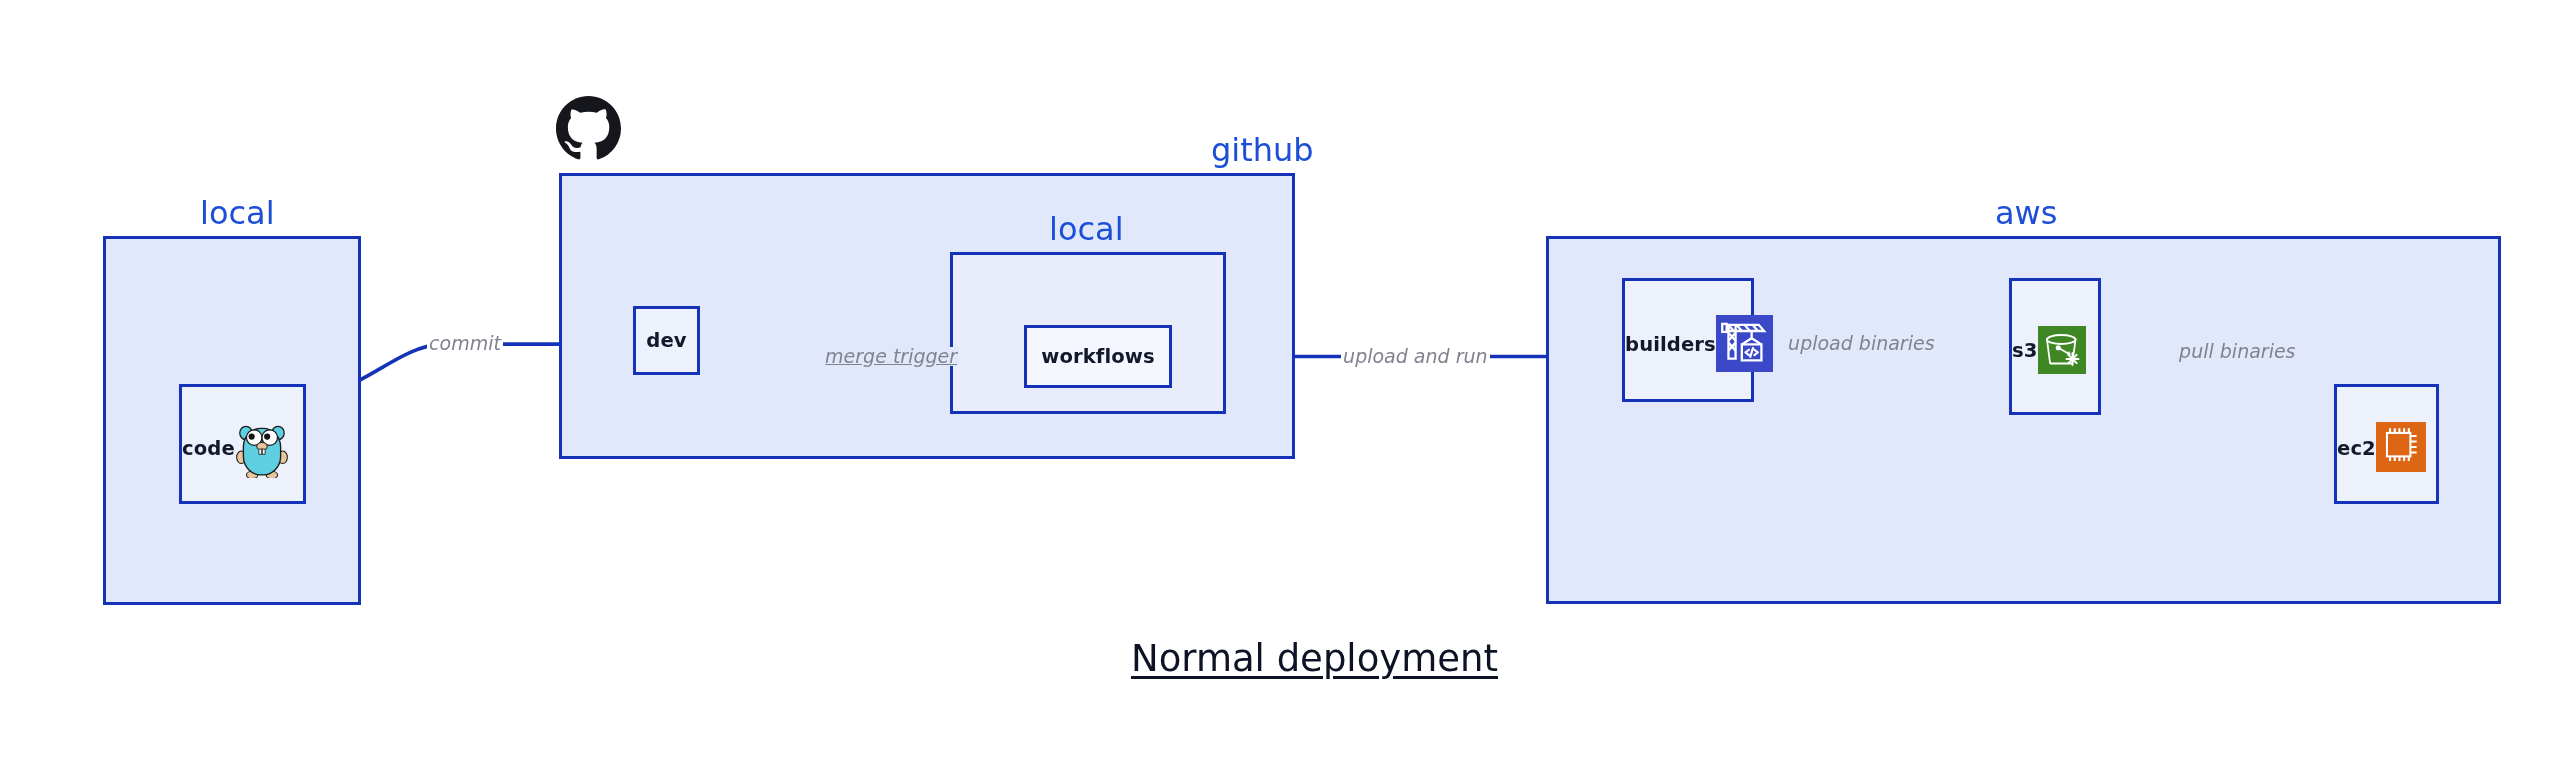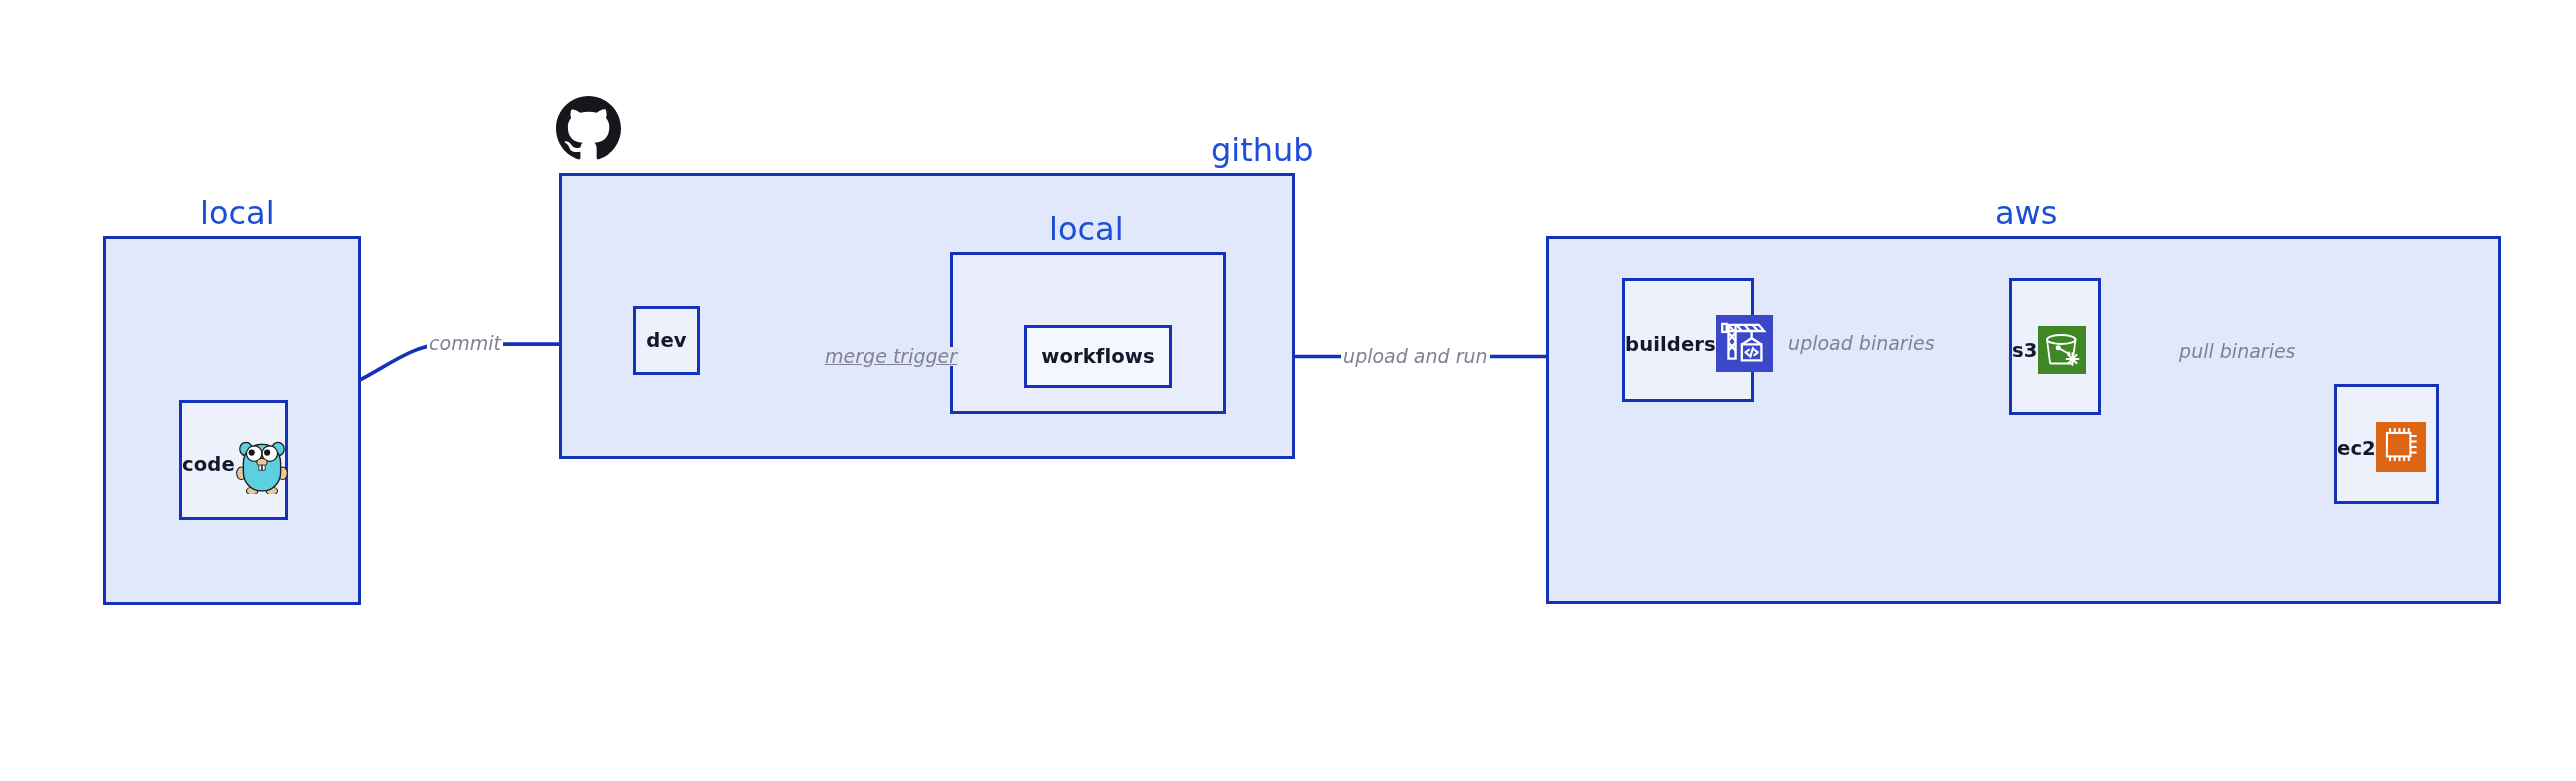--- a/index.html
+++ b/index.html
@@ -48,21 +48,21 @@
     <path d="M 2235 692 L 3110 692" fill="none" stroke="#1433b8" stroke-width="7" marker-end="url(#arrow)"></path>
 
     <path d="M 3404 668 L 3862 668" fill="none" stroke="#1433b8" stroke-width="7" marker-end="url(#arrow)"></path>
 
     <path d="M 4082 660 C 4200 690 4250 690 4300 710 C 4390 745 4450 790 4500 818" fill="none" stroke="#1433b8" stroke-width="7" marker-end="url(#arrow)"></path>
   </svg>
 
   <div class="group" style="left:103px;top:236px;width:258px;height:369px;"></div>
   <div class="group-label" style="left:200px;top:197px;">local</div>
 
-  <div class="node" style="left:179px;top:400px;width:109px;height:120px;">
+  <div class="node" style="left:179px;top:384px;width:127px;height:120px;">
     <div class="node-label" style="margin-top:9.3px;">code</div>
     <div class="node-icon" style="margin-top:7.2px;">
       <svg width="54" height="60" viewBox="0 0 104 116" xmlns="http://www.w3.org/2000/svg">
 
         <ellipse cx="21" cy="29" rx="12" ry="13" fill="#5ecfe0" stroke="#1b1b1b" stroke-width="2.4"></ellipse>
         <ellipse cx="83" cy="29" rx="12" ry="13" fill="#5ecfe0" stroke="#1b1b1b" stroke-width="2.4"></ellipse>
 
         <ellipse cx="12" cy="76" rx="9" ry="12" fill="#e9c79a" stroke="#1b1b1b" stroke-width="2"></ellipse>
         <ellipse cx="92" cy="76" rx="9" ry="12" fill="#e9c79a" stroke="#1b1b1b" stroke-width="2"></ellipse>
 
@@ -178,15 +178,16 @@
   <div class="edge-label" style="left:427px;top:334px;">commit</div>
 
   <div class="edge-label on-fill" style="left:823px;top:347px;text-decoration:underline;">merge trigger</div>
 
   <div class="edge-label" style="left:1341px;top:347px;">upload and run</div>
 
   <div class="edge-label on-fill" style="left:1786px;top:334px;">upload binaries</div>
 
   <div class="edge-label on-fill" style="left:2177px;top:342px;">pull binaries</div>
 
+  <div class="title" style="left:1131px;top:640px;">Normal deployment</div>
 
 </div>
 
 
 </body></html>

